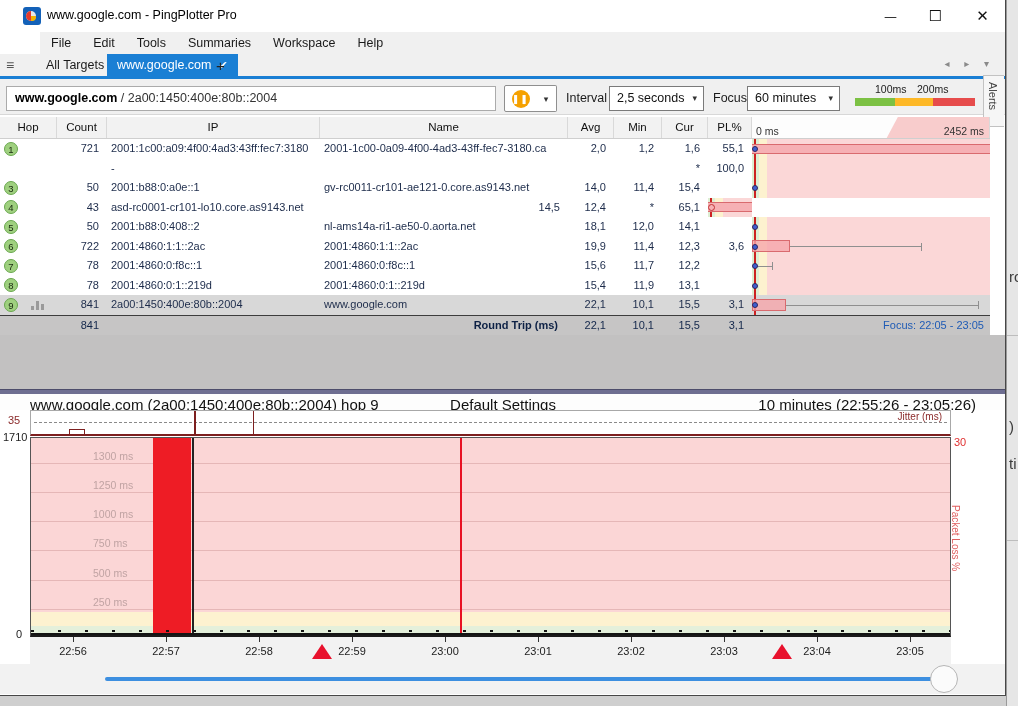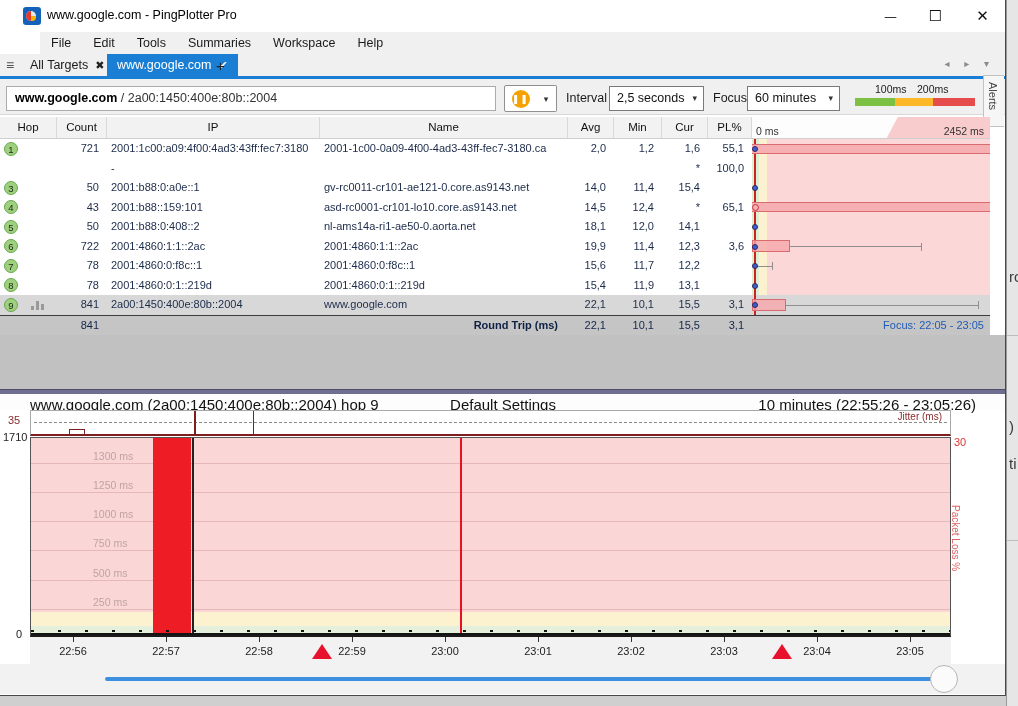--- a/index.html
+++ b/index.html
@@ -30,21 +30,21 @@
 
   
   #menubar { left:0; top:32px; width:100%; height:22px; background:#f0f0f0; display:flex; align-items:flex-start;margin-left:40px; }
   .menu-item { padding:0 11px; font-size:12.5px; color:#1a1a1a; line-height:22px; }
 
   
   #tabbar { left:0; top:54px; width:100%; height:22px; background:#f0f0f0; }
   #tab-line { left:0; top:76px; width:100%; height:3px; background:#1a7fd4; }
   #hamburger { left:6px; top:3px; font-size:14px; color:#555; }
   .tab { position:absolute; top:0; height:22px; display:flex; align-items:center; gap:7px; padding:0 10px; font-size:12.5px; }
-  #tab-all { left:20px; color:#1a1a1a; }
+  #tab-all { left:36px; color:#1a1a1a; }
   #tab-all .x { font-size:11px; font-weight:bold; color:#222; }
   #tab-active { left:107px; background:#1a7fd4; color:#fff; }
   #tab-active .chk { font-size:11px; }
   #tab-add { left:206px; font-size:15px; color:#222; }
   #tab-scroll { right:10px; top:4px; color:#8a8a8a; font-size:10px; letter-spacing:6px; }
 
   
   #toolbar { left:0; top:79px; width:100%; height:36px; background:#f0f0f0; border-bottom:1px solid #d8d8d8; }
   #target-box { left:6px; top:7px; width:490px; height:25px; background:#fff; border:1px solid #ababab;
                 font-size:12.5px; line-height:23px; padding-left:8px; color:#333; white-space:nowrap; overflow:hidden; }
@@ -303,21 +303,20 @@
           <div class="cell lat-cell">
             <div class="redline"></div>
             <div class="dot"></div>
           </div>
         </div>
         <div class="trow tgrid">
           <div class="cell c-hop">
             <div class="badge">4</div>
           </div>
           <div class="cell num">43</div>
-          <div class="cell txt">2001:b88::159:101</div>
           <div class="cell txt">asd-rc0001-cr101-lo10.core.as9143.net</div>
           <div class="cell num">14,5</div>
           <div class="cell num">12,4</div>
           <div class="cell num">*</div>
           <div class="cell num">65,1</div>
           <div class="cell lat-cell">
             <div class="redline"></div>
             <div class="range-band"></div>
             <div class="dot ring"></div>
           </div>

